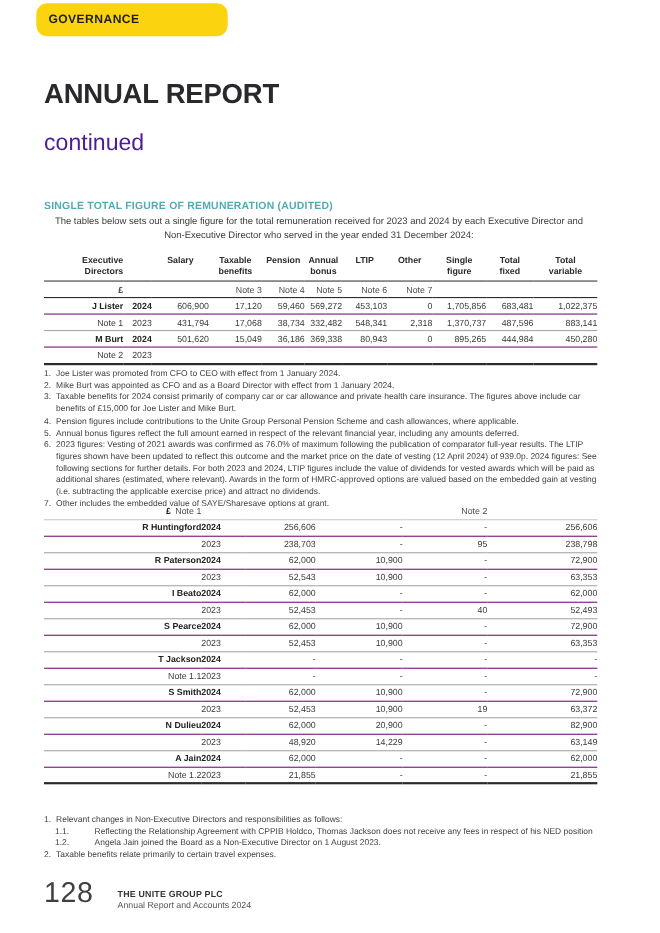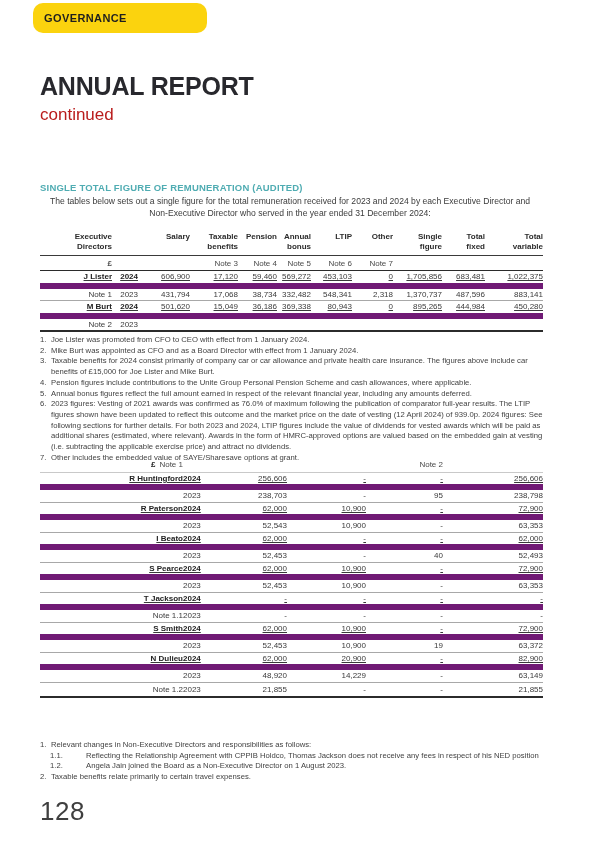--- a/index.html
+++ b/index.html
@@ -6,39 +6,39 @@
   html,body { width:600px; background:#fff; }
   body { font-family:"Liberation Sans","DejaVu Sans",sans-serif; color:#3d3d3d; }
   .page { position:relative; width:600px; height:848px; background:#ffffff; overflow:hidden; }
 
   .gov-tag { position:absolute; left:33px; top:3px; width:174px; height:30px;
     background:#FBD30E; border-radius:10px; line-height:30px; padding-left:11px;
     font-size:11px; font-weight:bold; letter-spacing:.4px; color:#1f1f1f; }
 
   .title-block { position:absolute; left:40px; top:72px; }
   .title-block h1 { font-size:25px; line-height:28px; font-weight:bold; color:#28282d; letter-spacing:-.2px; }
-  .subtitle { font-size:17px; color:#b91c1c; margin-top:5px; font-weight:normal; }
+  .subtitle { font-size:21px; color:#4c1d95; margin-top:18px; font-weight:normal; }
 
   .section-heading { position:absolute; left:40px; top:182px; font-size:9.5px;
     font-weight:bold; color:#4FACB2; letter-spacing:.2px; }
   .intro { position:absolute; left:40px; top:196px; width:500px; font-size:8.6px;
     line-height:11.5px; color:#3b3b3b;text-align:center; }
 
   table.tbl { border-collapse:collapse; table-layout:fixed; width:503px; font-size:8px; color:#3a3a3a; }
-  .tbl th { font-weight:bold; color:#2c2c2c; vertical-align:top; text-align:right;
+  .tbl th { font-weight:bold; color:#2c2c2c; vertical-align:top; text-align:center;
     white-space:pre-line; line-height:10px; padding:0 0 3px 0; }
   .tbl th.al, .tbl td.al { text-align:right; }
   .tbl td { text-align:right; white-space:nowrap; }
   .tbl td.yl { text-align:left; }
   .tbl .b { font-weight:bold; color:#222; }
   .tbl tr.hdr { border-bottom:1px solid #3a3a3a; }
   .tbl tr.noterow td { height:15px; color:#4a4a4a; }
   .tbl tr.noterow { border-bottom:1.5px solid #2b2b2b; }
   .tbl tbody td { height:15px; }
-  .tbl tr.sep-l { border-bottom:6px solid #701a75;text-decoration:underline; }
+  .tbl tr.sep-l { border-bottom:1px solid #701a75; }
   .tbl tr.sep-d { border-bottom:1px solid #a8a8a8; }
   .tbl tr.last  { border-bottom:2px solid #2b2b2b; }
 
   .exec-table { position:absolute; left:40px; top:232px; }
   .ned-table  { position:absolute; left:40px; top:457px; }
   .ned-table tr.hdr { border-bottom:1.5px solid #2b2b2b; }
   .ned-table tr.noterow { border-bottom:1px solid #c9c9c9; }
   .note-gap { margin-left:4px; font-weight:normal; color:#4a4a4a; }
 
   .footnotes { position:absolute; left:40px; width:505px; font-size:7.7px; line-height:10.7px; color:#424242; }
@@ -331,20 +331,28 @@
         <td>82,900</td>
       </tr>
       <tr class="sep-d">
         <td class="al"></td>
         <td class="yl">2023</td>
         <td>48,920</td>
         <td>14,229</td>
         <td>-</td>
         <td>63,149</td>
       </tr>
+      <tr class="sep-l">
+        <td class="al b">A Jain</td>
+        <td class="yl b">2024</td>
+        <td>62,000</td>
+        <td>-</td>
+        <td>-</td>
+        <td>62,000</td>
+      </tr>
       <tr class="last">
         <td class="al">Note 1.2</td>
         <td class="yl">2023</td>
         <td>21,855</td>
         <td>-</td>
         <td>-</td>
         <td>21,855</td>
       </tr>
     </tbody>
   </table>
@@ -363,15 +371,19 @@
         <span class="txt">Angela Jain joined the Board as a Non-Executive Director on 1 August 2023.</span>
       </div>
     <div class="fn">
         <span class="num">2.</span>
         <span class="txt">Taxable benefits relate primarily to certain travel expenses.</span>
       </div>
   </div>
 
   <div class="footer">
     <div class="page-num">128</div>
+    <div class="footer-brand">
+      <div class="l1">THE UNITE GROUP PLC</div>
+      <div class="l2">Annual Report and Accounts 2024</div>
+    </div>
   </div>
 
 </div>
 
 </body></html>

